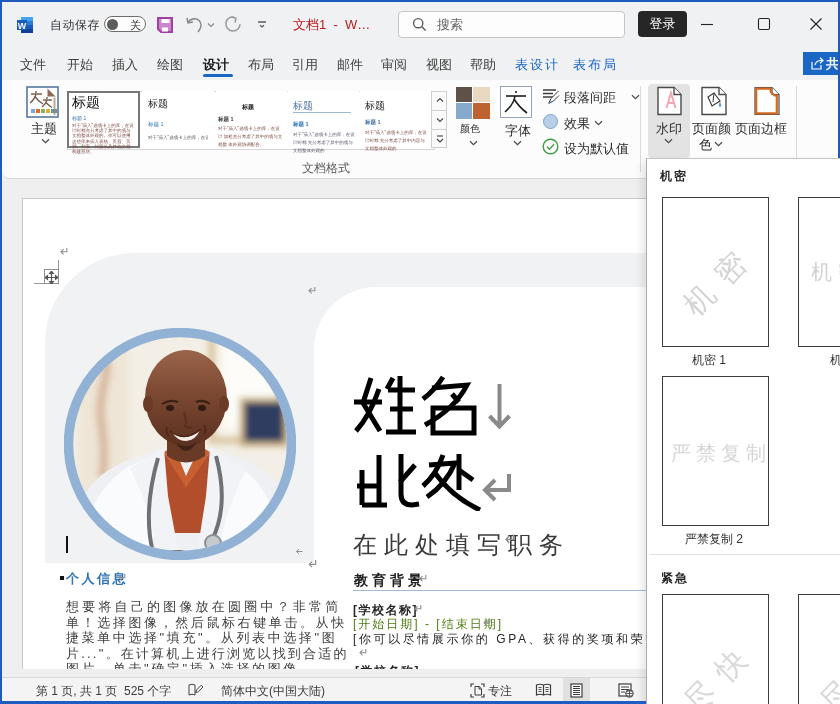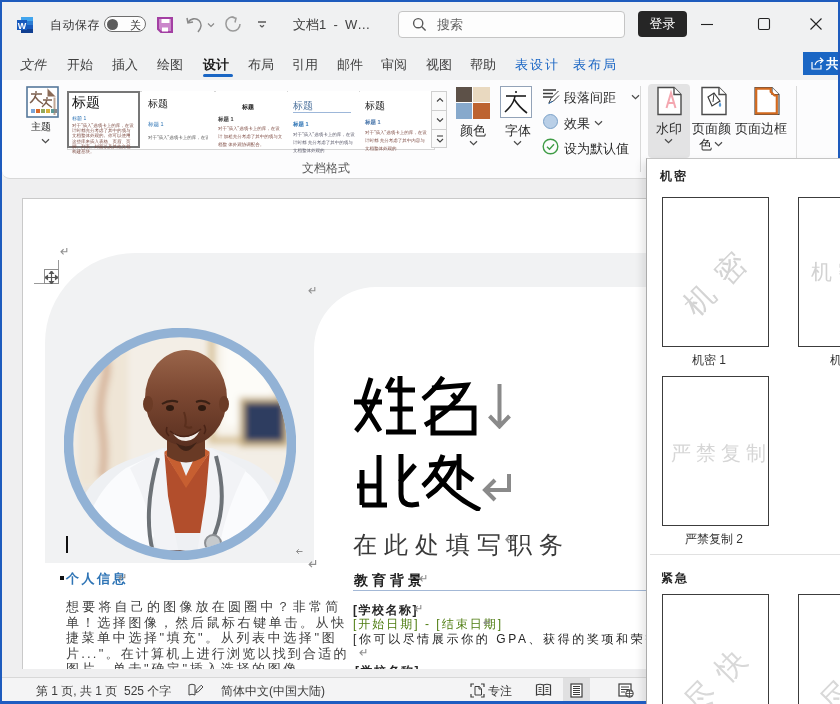--- a/index.html
+++ b/index.html
@@ -52,21 +52,21 @@
   <div class="ab" style="left:224px;top:16px;">
     <svg width="17" height="16" viewBox="0 0 17 16">
       <path d="M11,1.8 C7,-0.2 2.5,2.5 2,7 C1.5,11.5 5,15 9,15 C13,15 16,12 16,8" fill="none" stroke="#9a9a9a" stroke-width="1.5"></path>
       <path d="M11.5,0.5 L11,2 L9.8,5.5" fill="none" stroke="#9a9a9a" stroke-width="0"></path>
       <path d="M7.5,1 L12,2.2 L11,6.5" fill="none" stroke="#9a9a9a" stroke-width="1.5"></path>
     </svg>
   </div>
   <svg class="ab" style="left:256px;top:20px;" width="12" height="8" viewBox="0 0 12 8">
       <path d="M2,2 h8 M4,5.2 L6,7 L8,5.2" stroke="#5a5a5a" fill="none" stroke-width="1.3"></path>
     </svg>
-  <div class="ab" style="left:293px;top:16px;font-size:13px;color:#404040;text-align:right;">文档1&nbsp; - &nbsp;W…</div>
+  <div class="ab" style="left:293px;top:16px;font-size:13px;color:#b91c1c;text-align:right;">文档1&nbsp; - &nbsp;W…</div>
 
   <div class="ab" style="left:398px;top:11px;width:225px;height:25px;background:#fdfdfd;border:1px solid #c5c5c5;border-radius:4px;">
     <svg class="ab" style="left:13px;top:5px;" width="15" height="15" viewBox="0 0 15 15">
         <circle cx="6.2" cy="6.2" r="4.6" fill="none" stroke="#585858" stroke-width="1.4"></circle>
         <path d="M9.8,9.8 L13.6,13.6" stroke="#585858" stroke-width="1.4"></path>
       </svg>
     <div class="ab" style="left:38px;top:4px;font-size:13px;color:#5f5f5f;">搜索</div>
   </div>
 
   <div class="ab" style="left:638px;top:11px;width:49px;height:26px;background:#262626;border-radius:4px;color:#fff;font-size:13px;text-align:center;line-height:26px;">登录</div>
@@ -75,21 +75,21 @@
       <path d="M1,7.5 h12" stroke="#222" stroke-width="1.1"></path>
     </svg>
   <svg class="ab" style="left:757px;top:17px;" width="14" height="14" viewBox="0 0 14 14">
       <rect x="1.5" y="1.5" width="11" height="11" rx="1.5" fill="none" stroke="#222" stroke-width="1.1"></rect>
     </svg>
   <svg class="ab" style="left:809px;top:17px;" width="14" height="14" viewBox="0 0 14 14">
       <path d="M1.5,1.5 L12.5,12.5 M12.5,1.5 L1.5,12.5" stroke="#222" stroke-width="1.1"></path>
     </svg>
 
   <div class="ab" id="tabs" style="left:2px;top:43px;width:836px;height:37px;background:#f0f1f2;font-size:13px;color:#404040;">
-    <div class="ab" style="left:18px;top:13px;font-style:italic;">文件</div>
+    <div class="ab" style="left:18px;top:13px;">文件</div>
     <div class="ab" style="left:65px;top:13px;">开始</div>
     <div class="ab" style="left:110px;top:13px;">插入</div>
     <div class="ab" style="left:155px;top:13px;">绘图</div>
     <div class="ab" style="left:201px;top:13px;font-weight:bold;color:#1b1b1b;">设计</div>
     <div class="ab" style="left:201px;top:31px;width:30px;height:3px;background:#1a66c4;border-radius:2px;"></div>
     <div class="ab" style="left:246px;top:13px;">布局</div>
     <div class="ab" style="left:290px;top:13px;">引用</div>
     <div class="ab" style="left:335px;top:13px;">邮件</div>
     <div class="ab" style="left:379px;top:13px;">审阅</div>
     <div class="ab" style="left:424px;top:13px;">视图</div>
@@ -120,21 +120,21 @@
         <path d="M10,5 v2 M5,8 h11 M10,8 Q9,13 4,17 M8.5,10 Q12,15 17,18"></path>
         <path d="M21,11 v2 M17,14 h9 M21,14 Q20,18 16,21 M19.5,16 Q22,19 26,21.5"></path>
       </g>
       <rect x="5" y="23" width="4" height="4" fill="#7da7d8"></rect>
         <rect x="10" y="23" width="4" height="4" fill="#d96b2b"></rect>
       <rect x="15" y="23" width="4" height="4" fill="#93a95c"></rect>
         <rect x="20" y="23" width="4" height="4" fill="#d8b13c"></rect>
       <rect x="25" y="23" width="4" height="4" fill="#5d9a96"></rect>
         <rect x="28" y="23" width="3" height="4" fill="#8a8a8a"></rect>
     </svg>
-    <div class="ab" style="left:29px;top:40px;font-size:10px;color:#2b2b2b;">主题</div>
+    <div class="ab" style="left:29px;top:40px;font-size:13px;color:#2b2b2b;">主题</div>
     <svg class="ab" style="left:39px;top:58px;" width="9" height="6" viewBox="0 0 9 6">
         <path d="M1,1.3 L4.5,4.7 L8,1.3" stroke="#4a4a4a" fill="none" stroke-width="1.2"></path>
       </svg>
 
     <div class="ab" style="left:65px;top:11px;width:366px;height:57px;background:#fff;border:1px solid #d6d6d6;"></div>
 
     <div class="ab" style="left:65px;top:11px;width:73px;height:57px;background:#fff;border:2px solid #777777;box-sizing:border-box;">
       <div class="ab" style="left:3px;top:1px;font-size:14px;color:#111;">标题</div>
       <div class="ab" style="left:3px;top:22px;font-size:5px;color:#2e74b5;">标题 1</div>
       <div class="ab" style="left:3px;top:30px;width:62px;font-size:4.5px;line-height:5.2px;color:#7d4a41;word-break:break-all;">对于"插入"选项卡上的库，在设计时都充分考虑了其中的项与文档整体外观的。你可以使用这些库来插入表格、页眉、页脚、列表、封面以及其他文档构建基块。</div>
@@ -180,21 +180,21 @@
         </svg>
     </div>
     <div class="ab" style="left:300px;top:80px;font-size:12px;color:#5a5a5a;">文档格式</div>
 
     <div class="ab" style="left:454px;top:7px;width:34px;height:32px;">
       <div class="ab" style="left:0;top:0;width:16px;height:15px;background:#5d5148;"></div>
       <div class="ab" style="left:17px;top:0;width:17px;height:15px;background:#e9d9c0;"></div>
       <div class="ab" style="left:0;top:16px;width:16px;height:16px;background:#87a9cc;"></div>
       <div class="ab" style="left:17px;top:16px;width:17px;height:16px;background:#bd6330;"></div>
     </div>
-    <div class="ab" style="left:458px;top:42px;font-size:13px;color:#2b2b2b;">颜色</div>
+    <div class="ab" style="left:458px;top:42px;font-size:10px;color:#2b2b2b;">颜色</div>
     <svg class="ab" style="left:467px;top:60px;" width="9" height="6" viewBox="0 0 9 6">
         <path d="M1,1.3 L4.5,4.7 L8,1.3" stroke="#4a4a4a" fill="none" stroke-width="1.2"></path>
       </svg>
 
     <div class="ab" style="left:498px;top:6px;width:32px;height:32px;border:1px solid #93a3b8;box-sizing:border-box;background:#fff;">
       <svg width="30" height="30" viewBox="0 0 30 30">
           <g stroke="#1d1d1d" fill="none" stroke-width="1.6">
             <path d="M15,4 L15,6"></path>
             <path d="M5,9 L25,9"></path>
             <path d="M14,9 Q13,17 4,25"></path>

